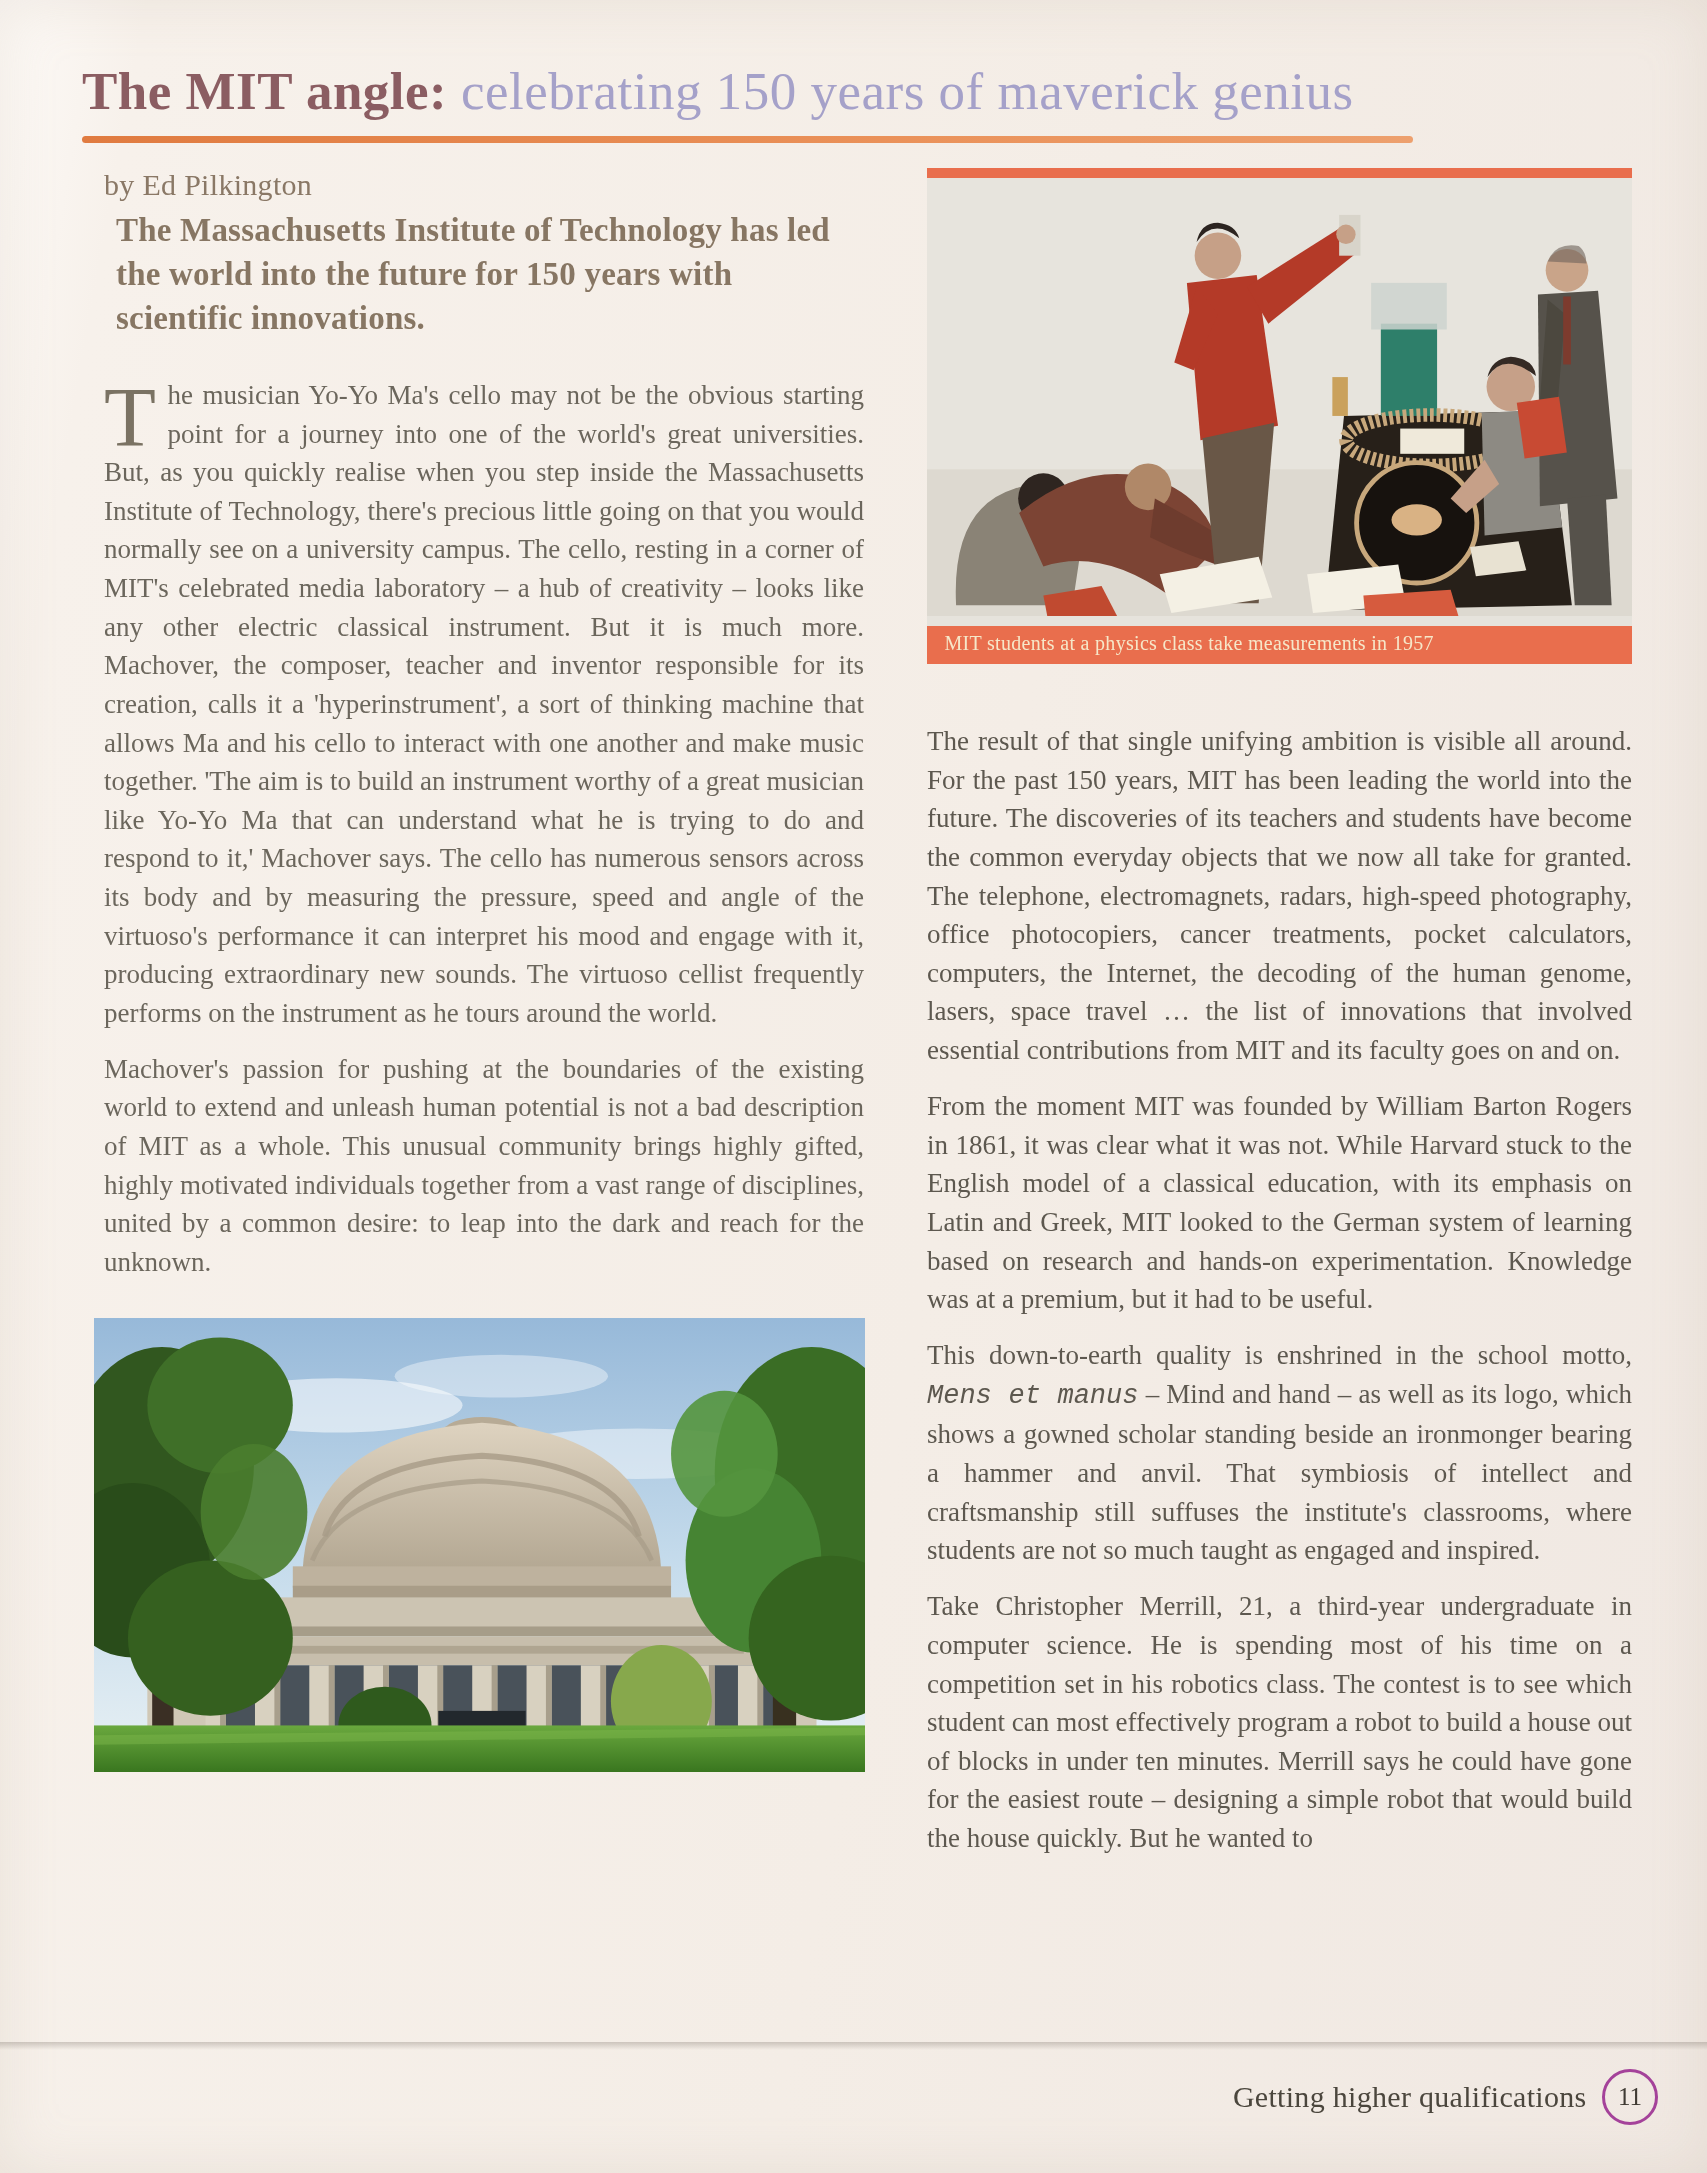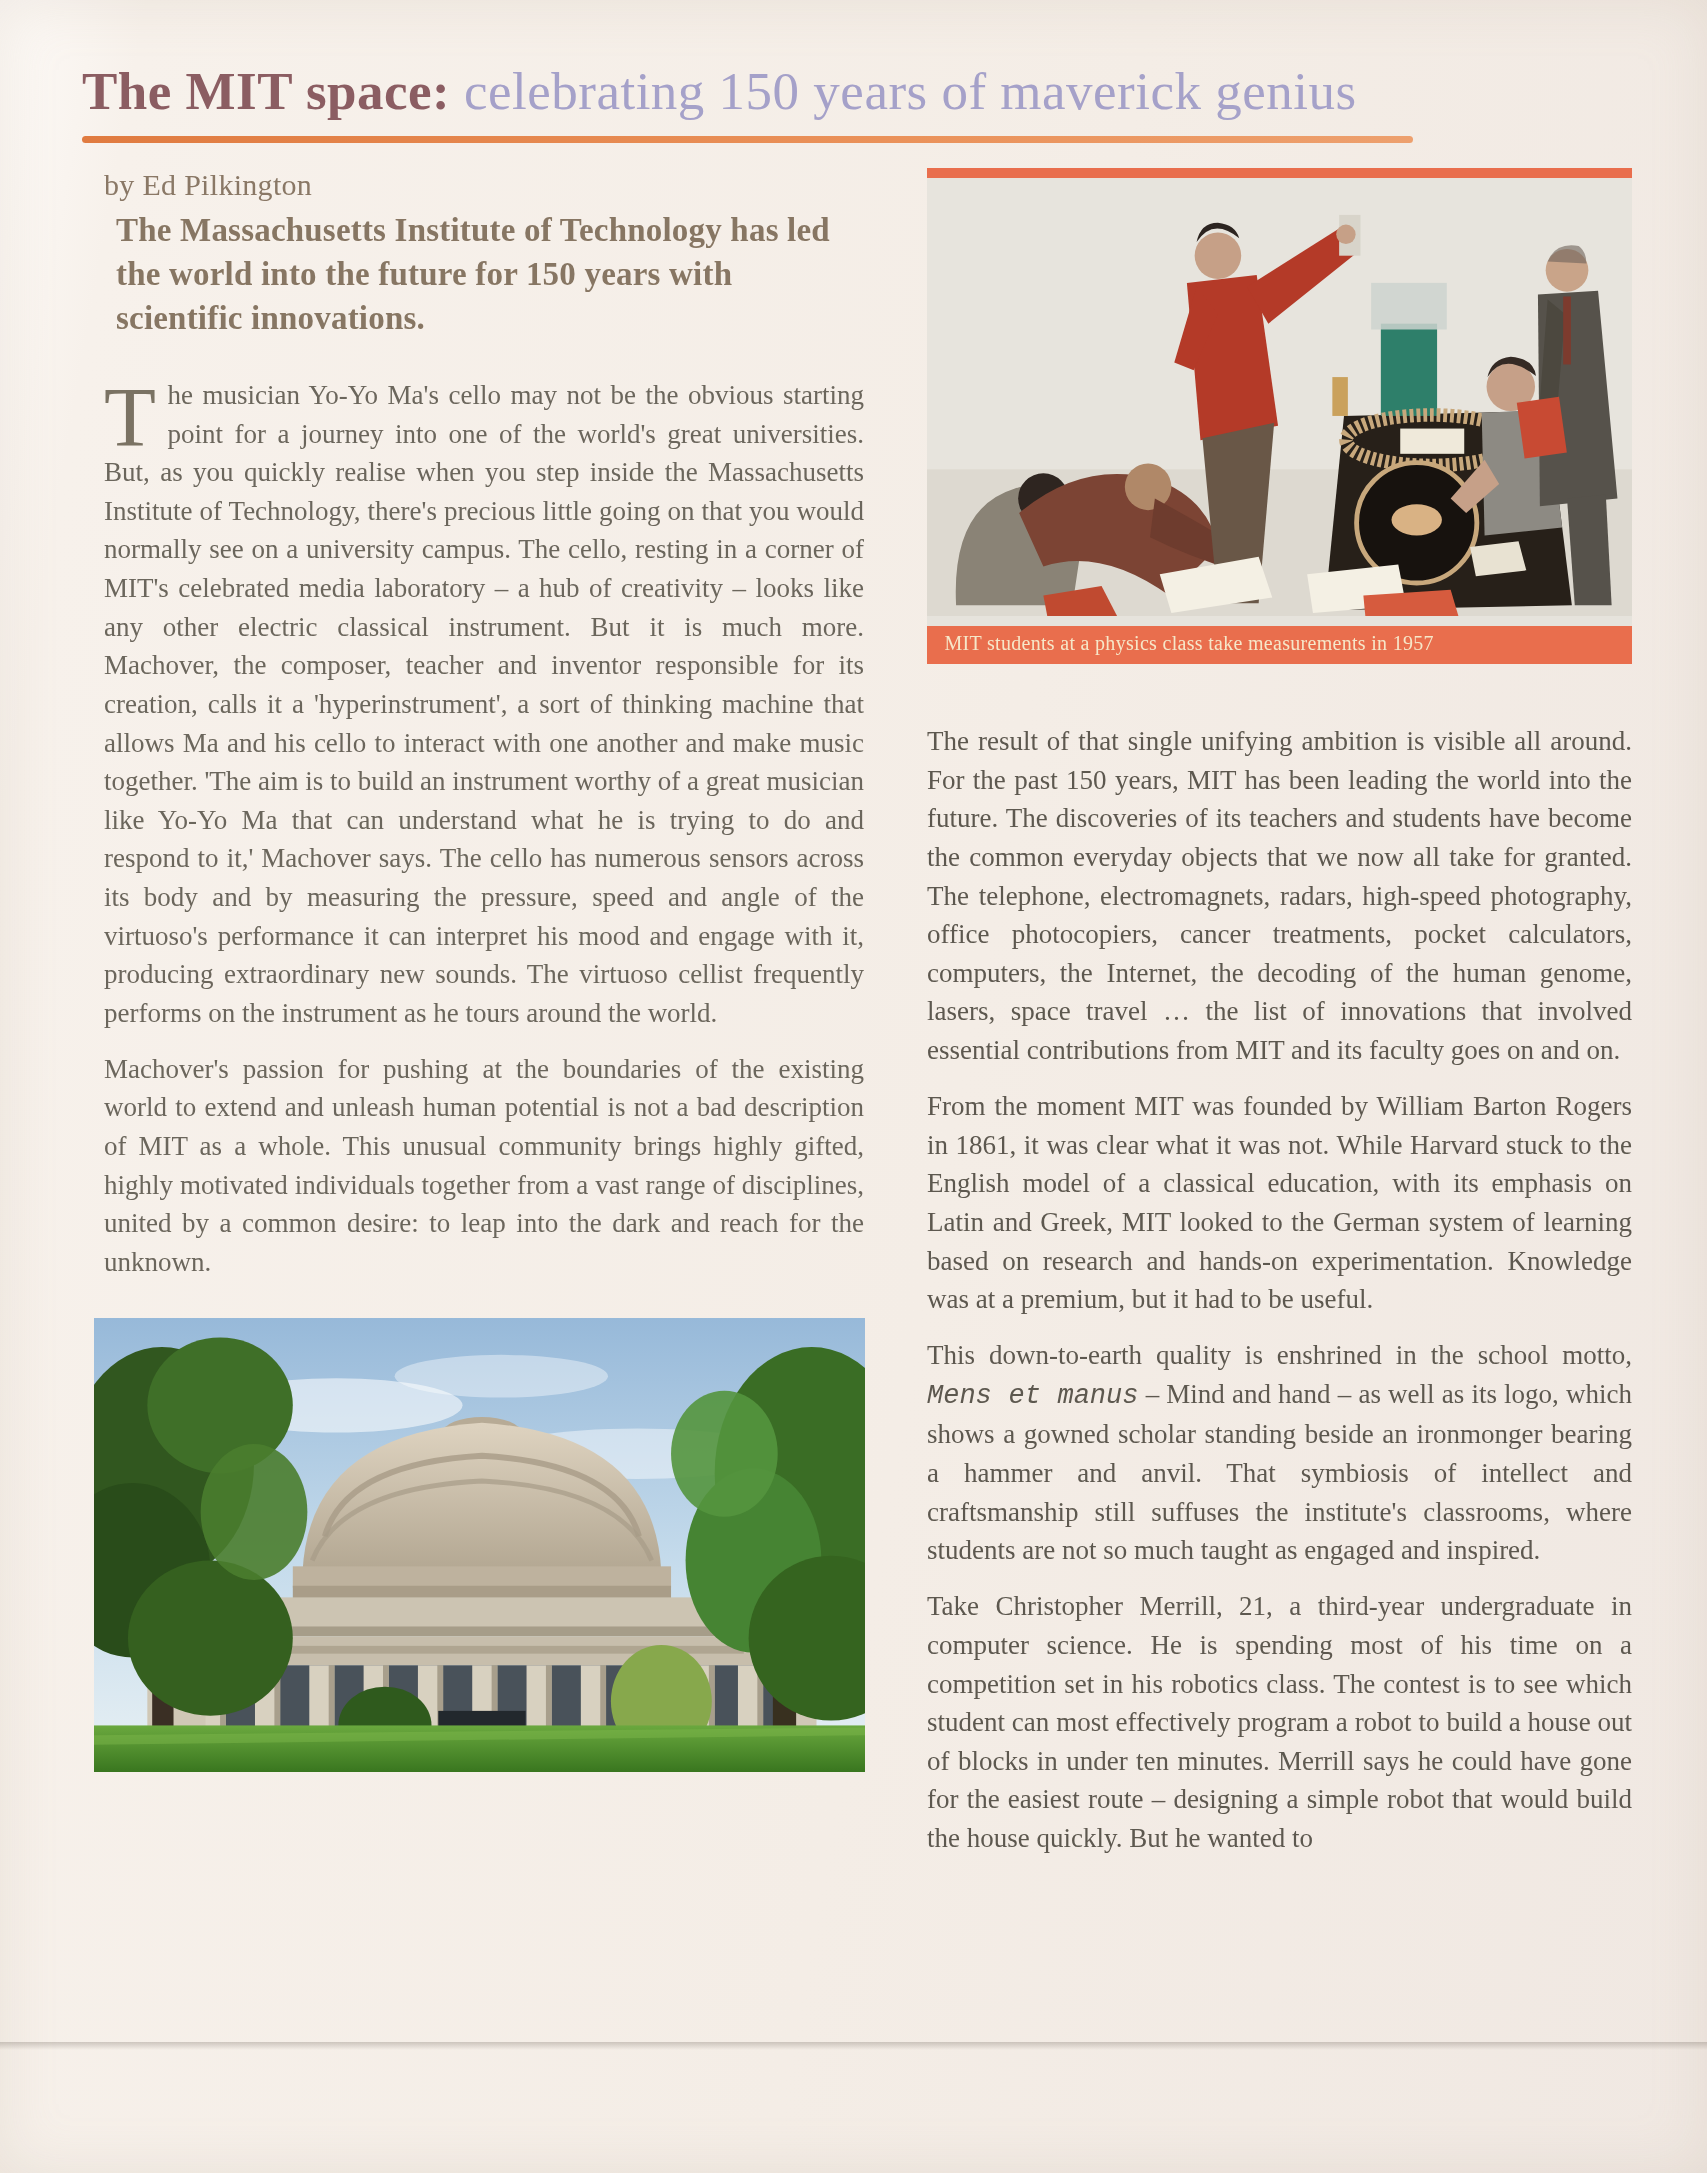--- a/index.html
+++ b/index.html
@@ -71,21 +71,21 @@
     display:flex; align-items:center; justify-content:center;
     font-size:25px; color:#3f3a33; background:transparent;
   }
 </style>
 </head>
 <body>
 
 <div class="page">
 
   <div class="header">
-    <h1 class="title"><span class="main">The MIT space:</span><span class="accent"> celebrating 150 years of maverick genius</span></h1>
+    <h1 class="title"><span class="main">The MIT angle:</span><span class="accent"> celebrating 150 years of maverick genius</span></h1>
     <div class="rule"></div>
   </div>
 
   <div class="columns">
 
     <div class="col-left">
       <div class="byline">by Ed Pilkington</div>
       <div class="intro">The Massachusetts Institute of Technology has led the world into the future for 150 years with scientific innovations.</div>
 
       <div class="body-text">
@@ -255,15 +255,21 @@
         <p>The result of that single unifying ambition is visible all around. For the past 150 years, MIT has been leading the world into the future. The discoveries of its teachers and students have become the common everyday objects that we now all take for granted. The telephone, electromagnets, radars, high-speed photography, office photocopiers, cancer treatments, pocket calculators, computers, the Internet, the decoding of the human genome, lasers, space travel … the list of innovations that involved essential contributions from MIT and its faculty goes on and on.</p>
         <p>From the moment MIT was founded by William Barton Rogers in 1861, it was clear what it was not. While Harvard stuck to the English model of a classical education, with its emphasis on Latin and Greek, MIT looked to the German system of learning based on research and hands-on experimentation. Knowledge was at a premium, but it had to be useful.</p>
         <p><span>This down-to-earth quality is enshrined in the school motto, </span><span class="em">Mens et manus</span><span> – Mind and hand – as well as its logo, which shows a gowned scholar standing beside an ironmonger bearing a hammer and anvil. That symbiosis of intellect and craftsmanship still suffuses the institute's classrooms, where students are not so much taught as engaged and inspired.</span></p>
         <p>Take Christopher Merrill, 21, a third-year undergraduate in computer science. He is spending most of his time on a competition set in his robotics class. The contest is to see which student can most effectively program a robot to build a house out of blocks in under ten minutes. Merrill says he could have gone for the easiest route – designing a simple robot that would build the house quickly. But he wanted to</p>
       </div>
     </div>
   </div>
 
   <div class="footer-shadow"></div>
 
+  <div class="footer">
+    <span class="footer-text">Getting higher qualifications</span>
+    <span class="page-circle">
+        <span>11</span>
+      </span>
+  </div>
 
 </div>
 
 
 </body></html>

